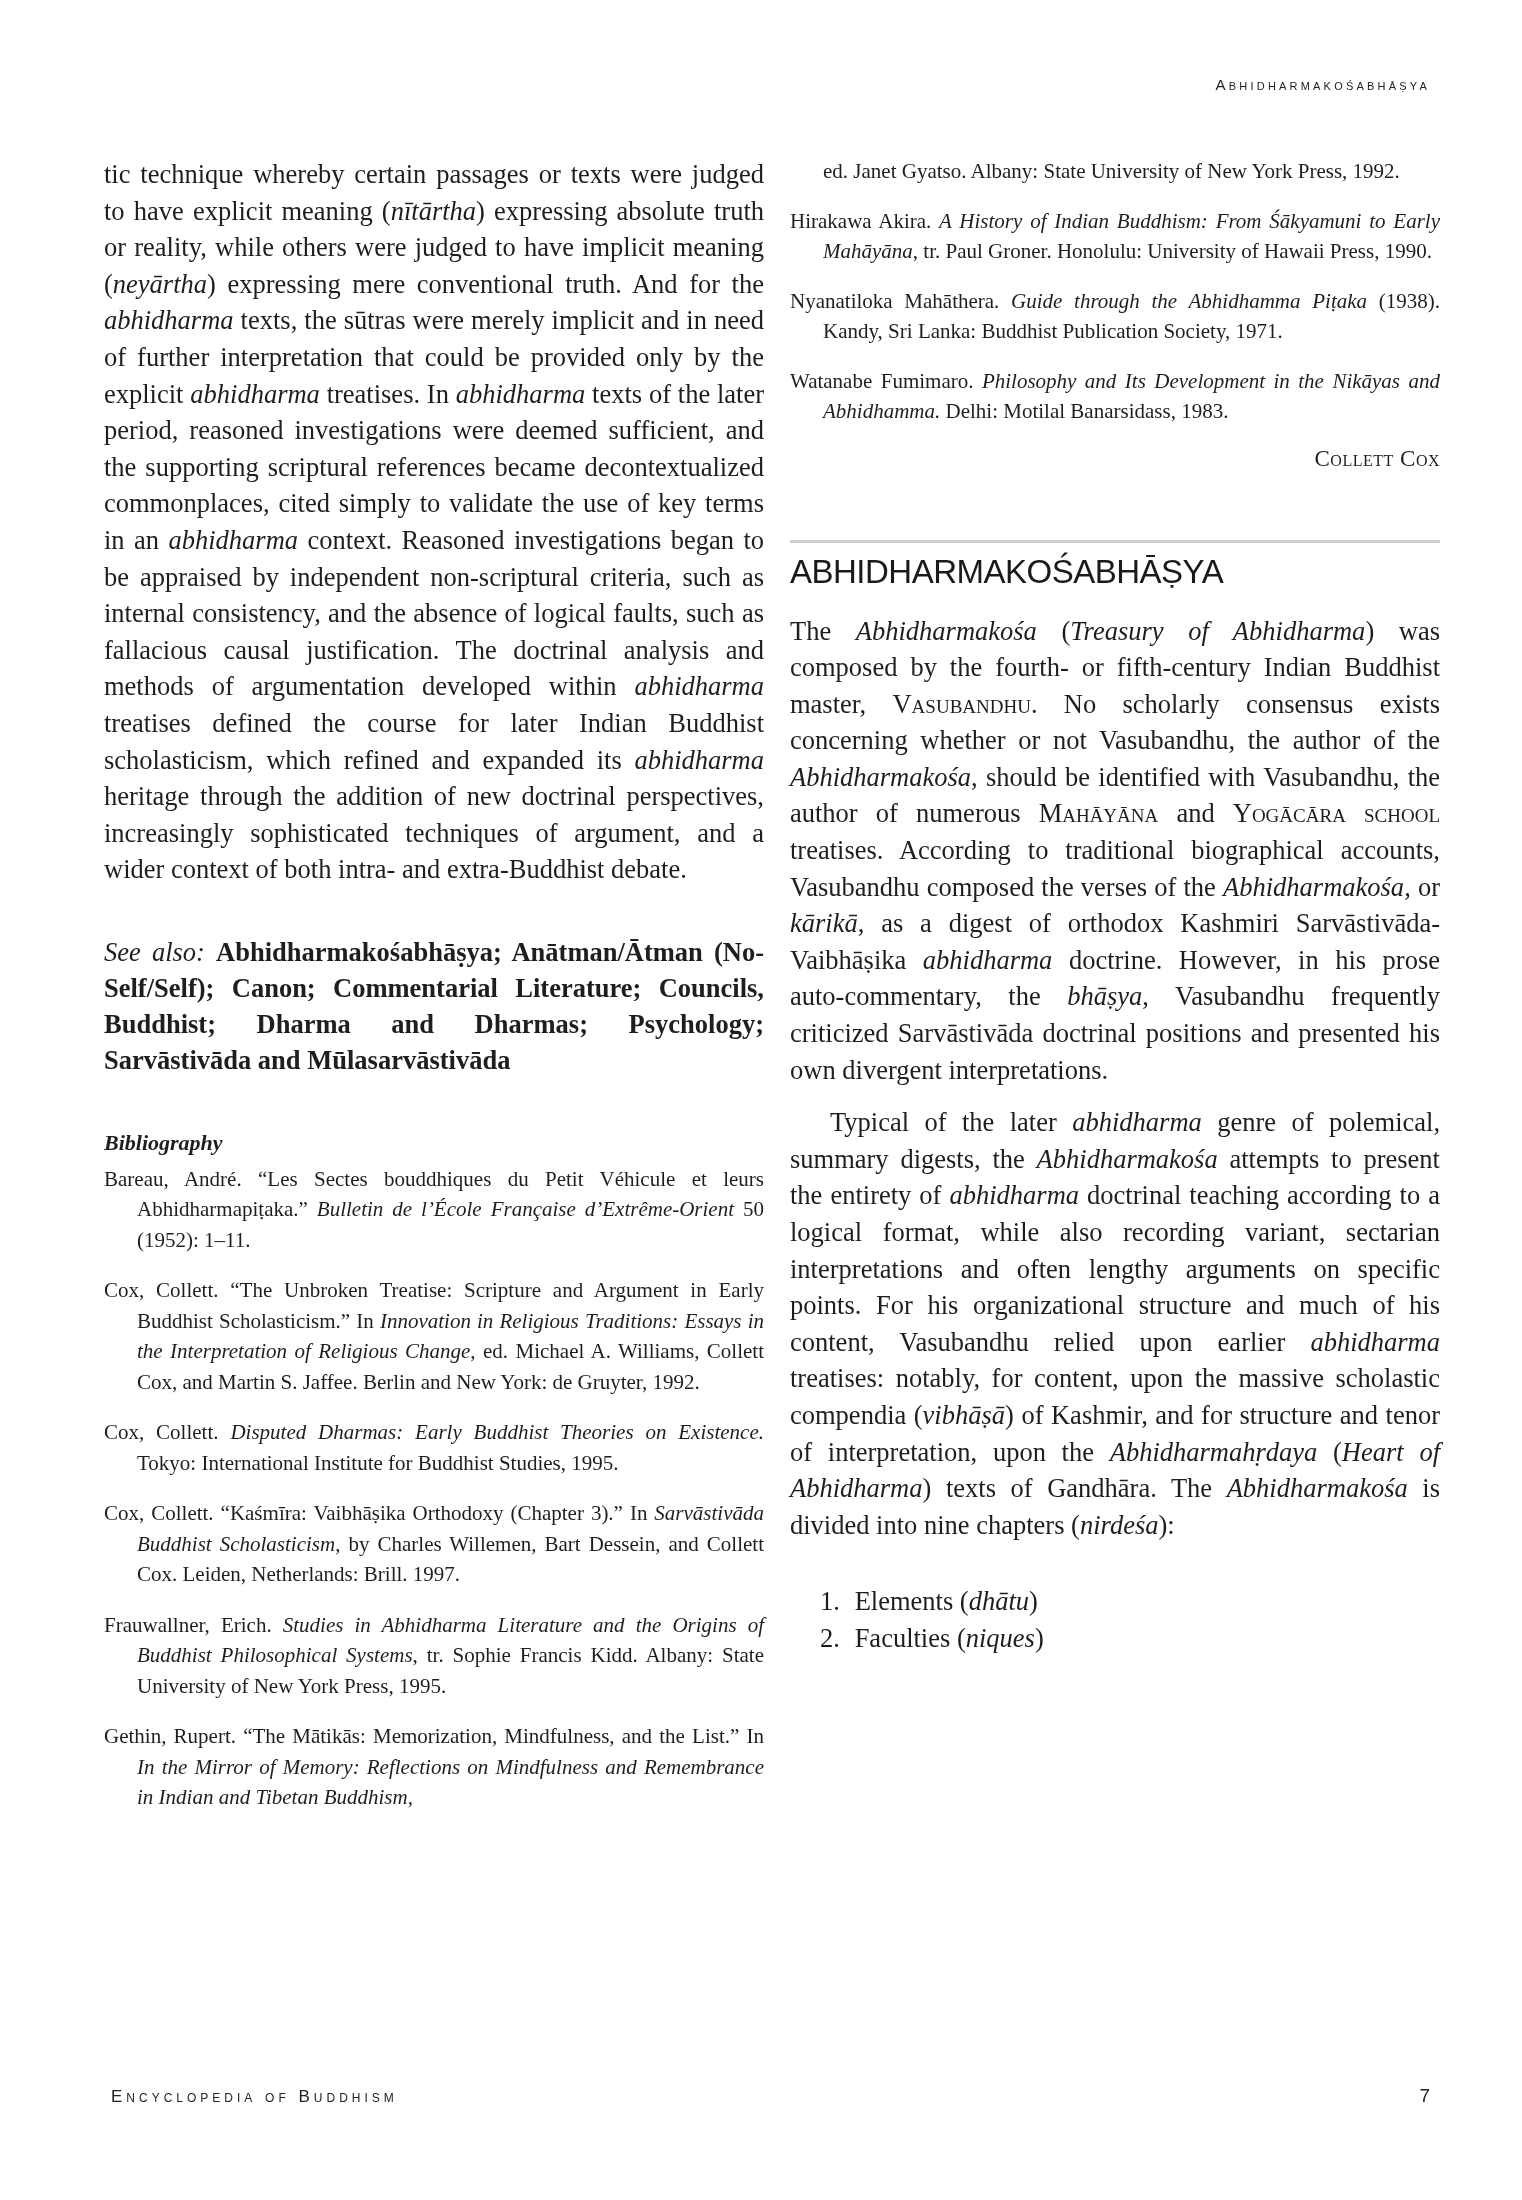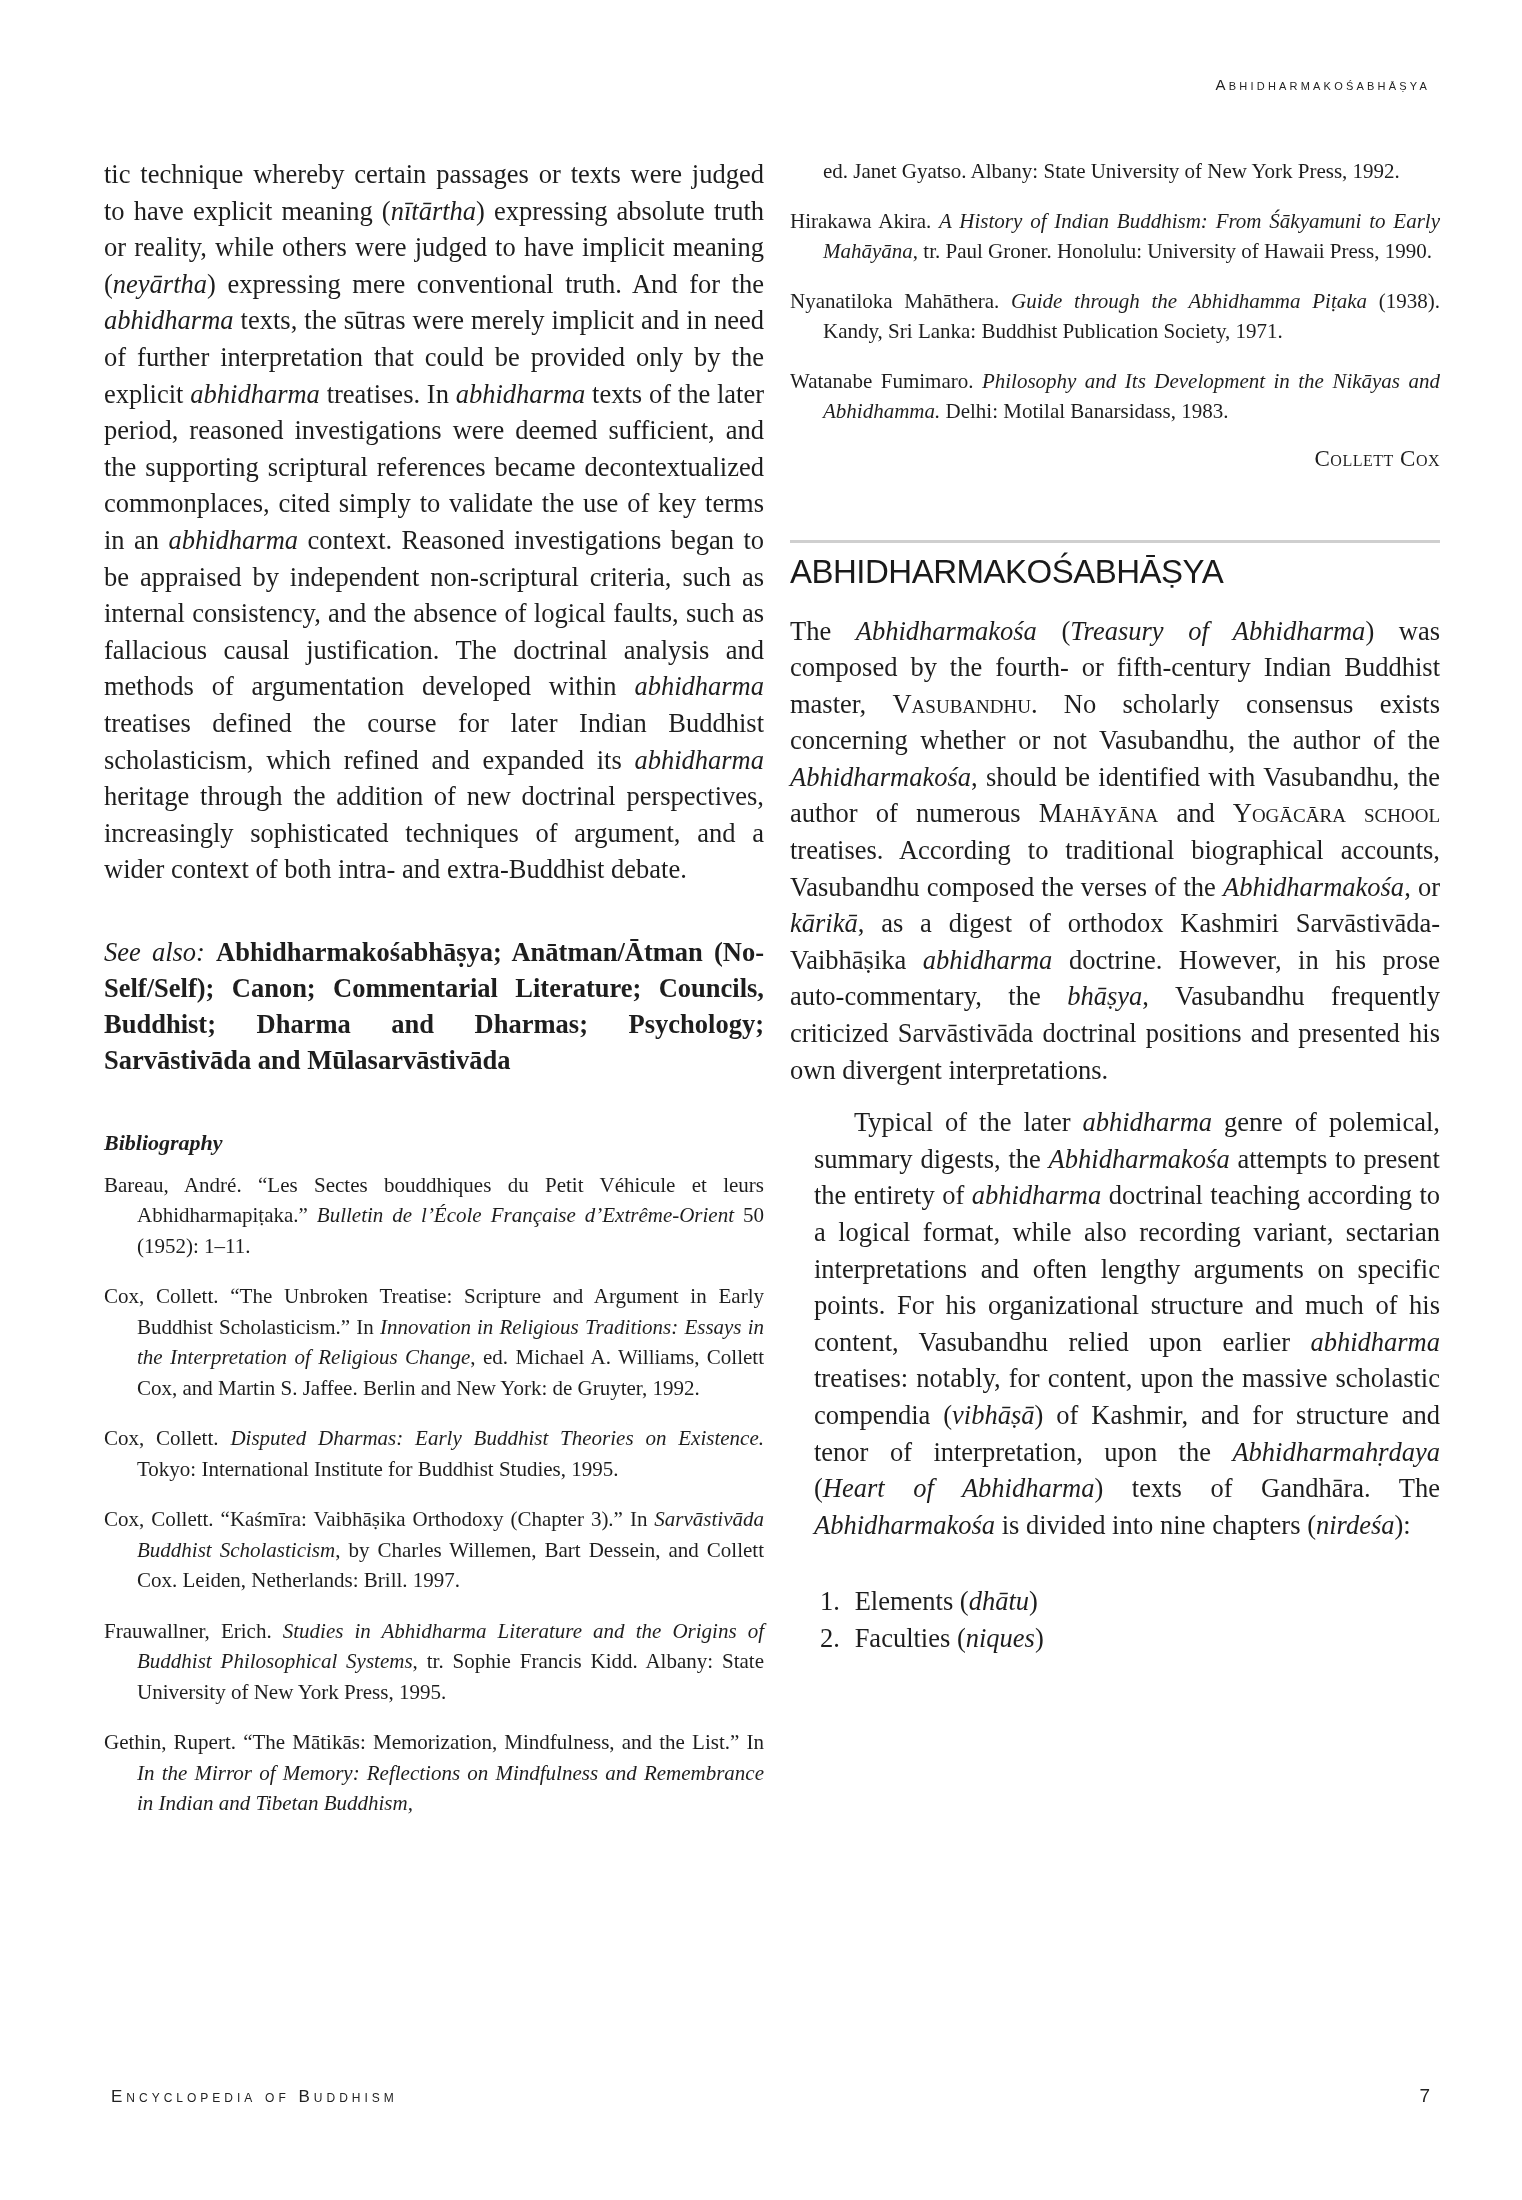--- a/index.html
+++ b/index.html
@@ -26,41 +26,41 @@
   .body-text i { font-style: italic; }
   .sc { font-variant: small-caps; }
   .see-also {
     margin-top: 46px; font-size: 26.5px; line-height: 36px; text-align: justify;
   }
   .see-also .lbl { font-style: italic; }
   .see-also .refs { font-weight: bold; }
   .biblio-head {
     margin-top: 52px; font-size: 22px; font-style: italic; font-weight: bold;
   }
-  .biblio { margin-top: 14px; }
+  .biblio { margin-top: 8px; }
   .bib-entry {
     font-size: 21px; line-height: 30.5px; text-align: justify;
     padding-left: 33px; text-indent: -33px; margin: 0 0 20px 0;
   }
   .bib-entry i { font-style: italic; }
   .col-right .bib-entry { margin-bottom: 19px; }
   .cont-entry { padding-left: 33px; text-indent: 0; }
   .author {
     text-align: right; font-size: 23px; font-variant: small-caps;
     letter-spacing: 0.5px; margin-top: 18px;
   }
   .rule {
     margin-top: 68px; height: 3px; background: #cfcfcf; width: 100%;
   }
   .article-title {
     font-family: "Liberation Sans", "DejaVu Sans", sans-serif;
     font-size: 33px; font-weight: normal; margin: 10px 0 22px 0;
     letter-spacing: -0.5px; color: #1a1a1a;
   }
-  .indent { text-indent: 40px; margin-top: 16px; margin-left: 24px; }
+  .indent { text-indent: 40px; margin-top: 16px; }
   .chapters {
     list-style: none; margin: 40px 0 0 0; padding: 0 0 0 30px;
     font-size: 26.5px; line-height: 36.6px;
   }
   .chapters li { margin: 0 0 0 0; }
   .chapters .num { display: inline-block; width: 28px; }
   .footer-left {
     position: absolute; left: 111px; top: 2087px;
     font-family: "Liberation Sans", "DejaVu Sans", sans-serif;
     font-size: 17px; letter-spacing: 4px; font-variant: small-caps; color: #222;

